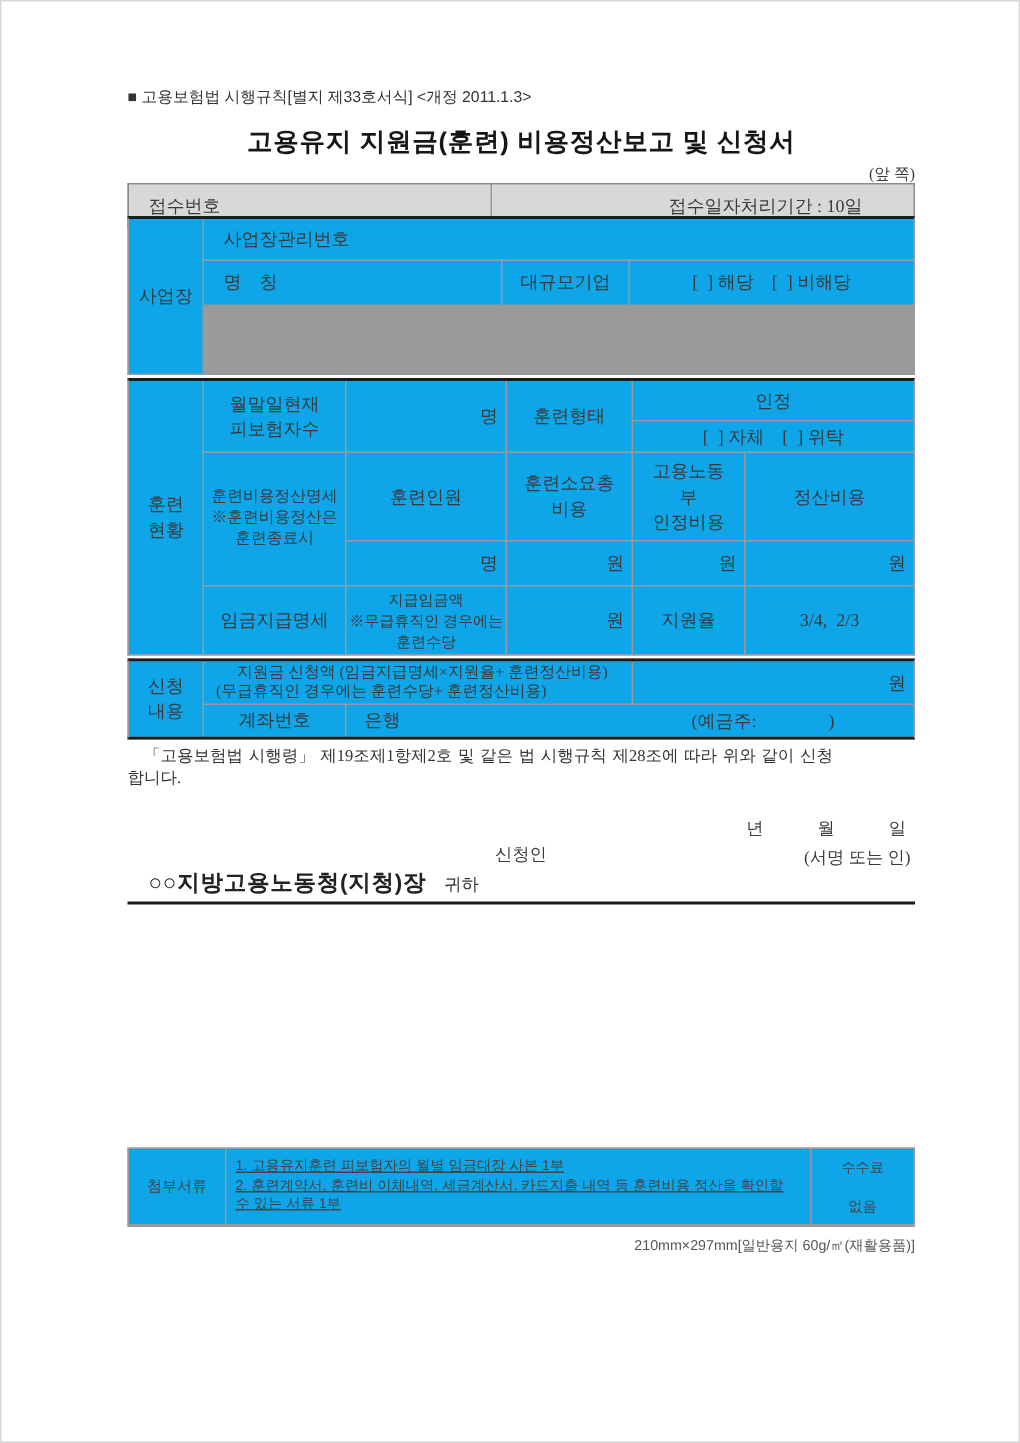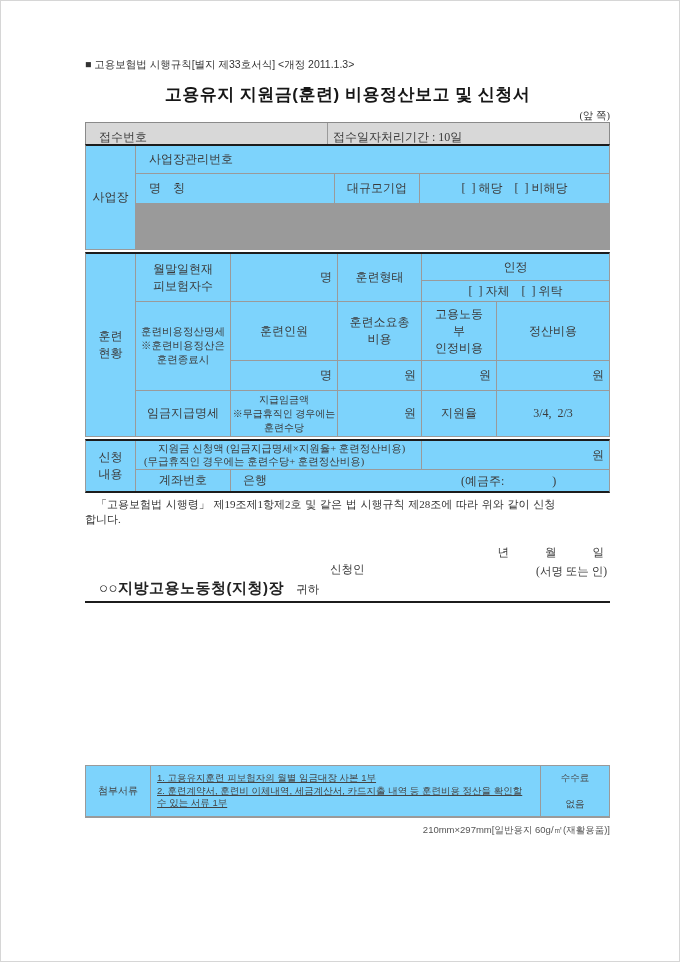--- a/index.html
+++ b/index.html
@@ -13,32 +13,32 @@
 
   
   .form-ref{left:85px;top:58px;font-size:10.5px;color:#333;}
   .title{left:85px;top:83px;width:525px;text-align:center;font-size:17px;
          font-weight:bold;color:#161616;letter-spacing:.5px;}
   .page-side{left:85px;top:109px;width:525px;text-align:right;font-size:10.5px;}
 
   
   .sec{position:absolute;display:grid;gap:1px;background:#9a9a9a;
        border:1px solid #9a9a9a;box-sizing:border-box;font-size:12px;}
-  .sec > div{background:#7dd3fc;display:flex;align-items:center;}
+  .sec > div{background:#0ea5e9;display:flex;align-items:center;}
   .c{justify-content:center;text-align:center;}
   .l{justify-content:flex-start;padding-left:13px;}
   .r{justify-content:flex-end;padding-right:5px;}
   .thick-top{border-top:2px solid #1c1c1c;}
   .thick-bottom{border-bottom:2px solid #1c1c1c;}
 
   
   .receipt{left:85px;top:122px;width:525px;height:31px;
            grid-template-columns:241px 1fr;border-color:#8a8a8a;}
   .receipt > div{background:#d8d8d8;}
-  .receipt .cell2{justify-content:flex-start;padding:0 6px 0 5px;}
+  .receipt .cell2{justify-content:flex-end;padding:0 34px 0 5px;}
 
   
   .workplace{left:85px;top:144px;width:525px;height:106px;
              grid-template-columns:49px 198px 84px 1fr;
              grid-template-rows:27px 29px 1fr;}
   .workplace .seclabel{grid-row:1/4;grid-column:1;}
   .workplace .mgmt{grid-column:2/5;}
   .workplace .addr{grid-column:2/5;position:relative;align-items:flex-start;padding-top:5px;}
   .workplace .contact{position:absolute;right:8px;bottom:3px;font-size:11.5px;}
 

